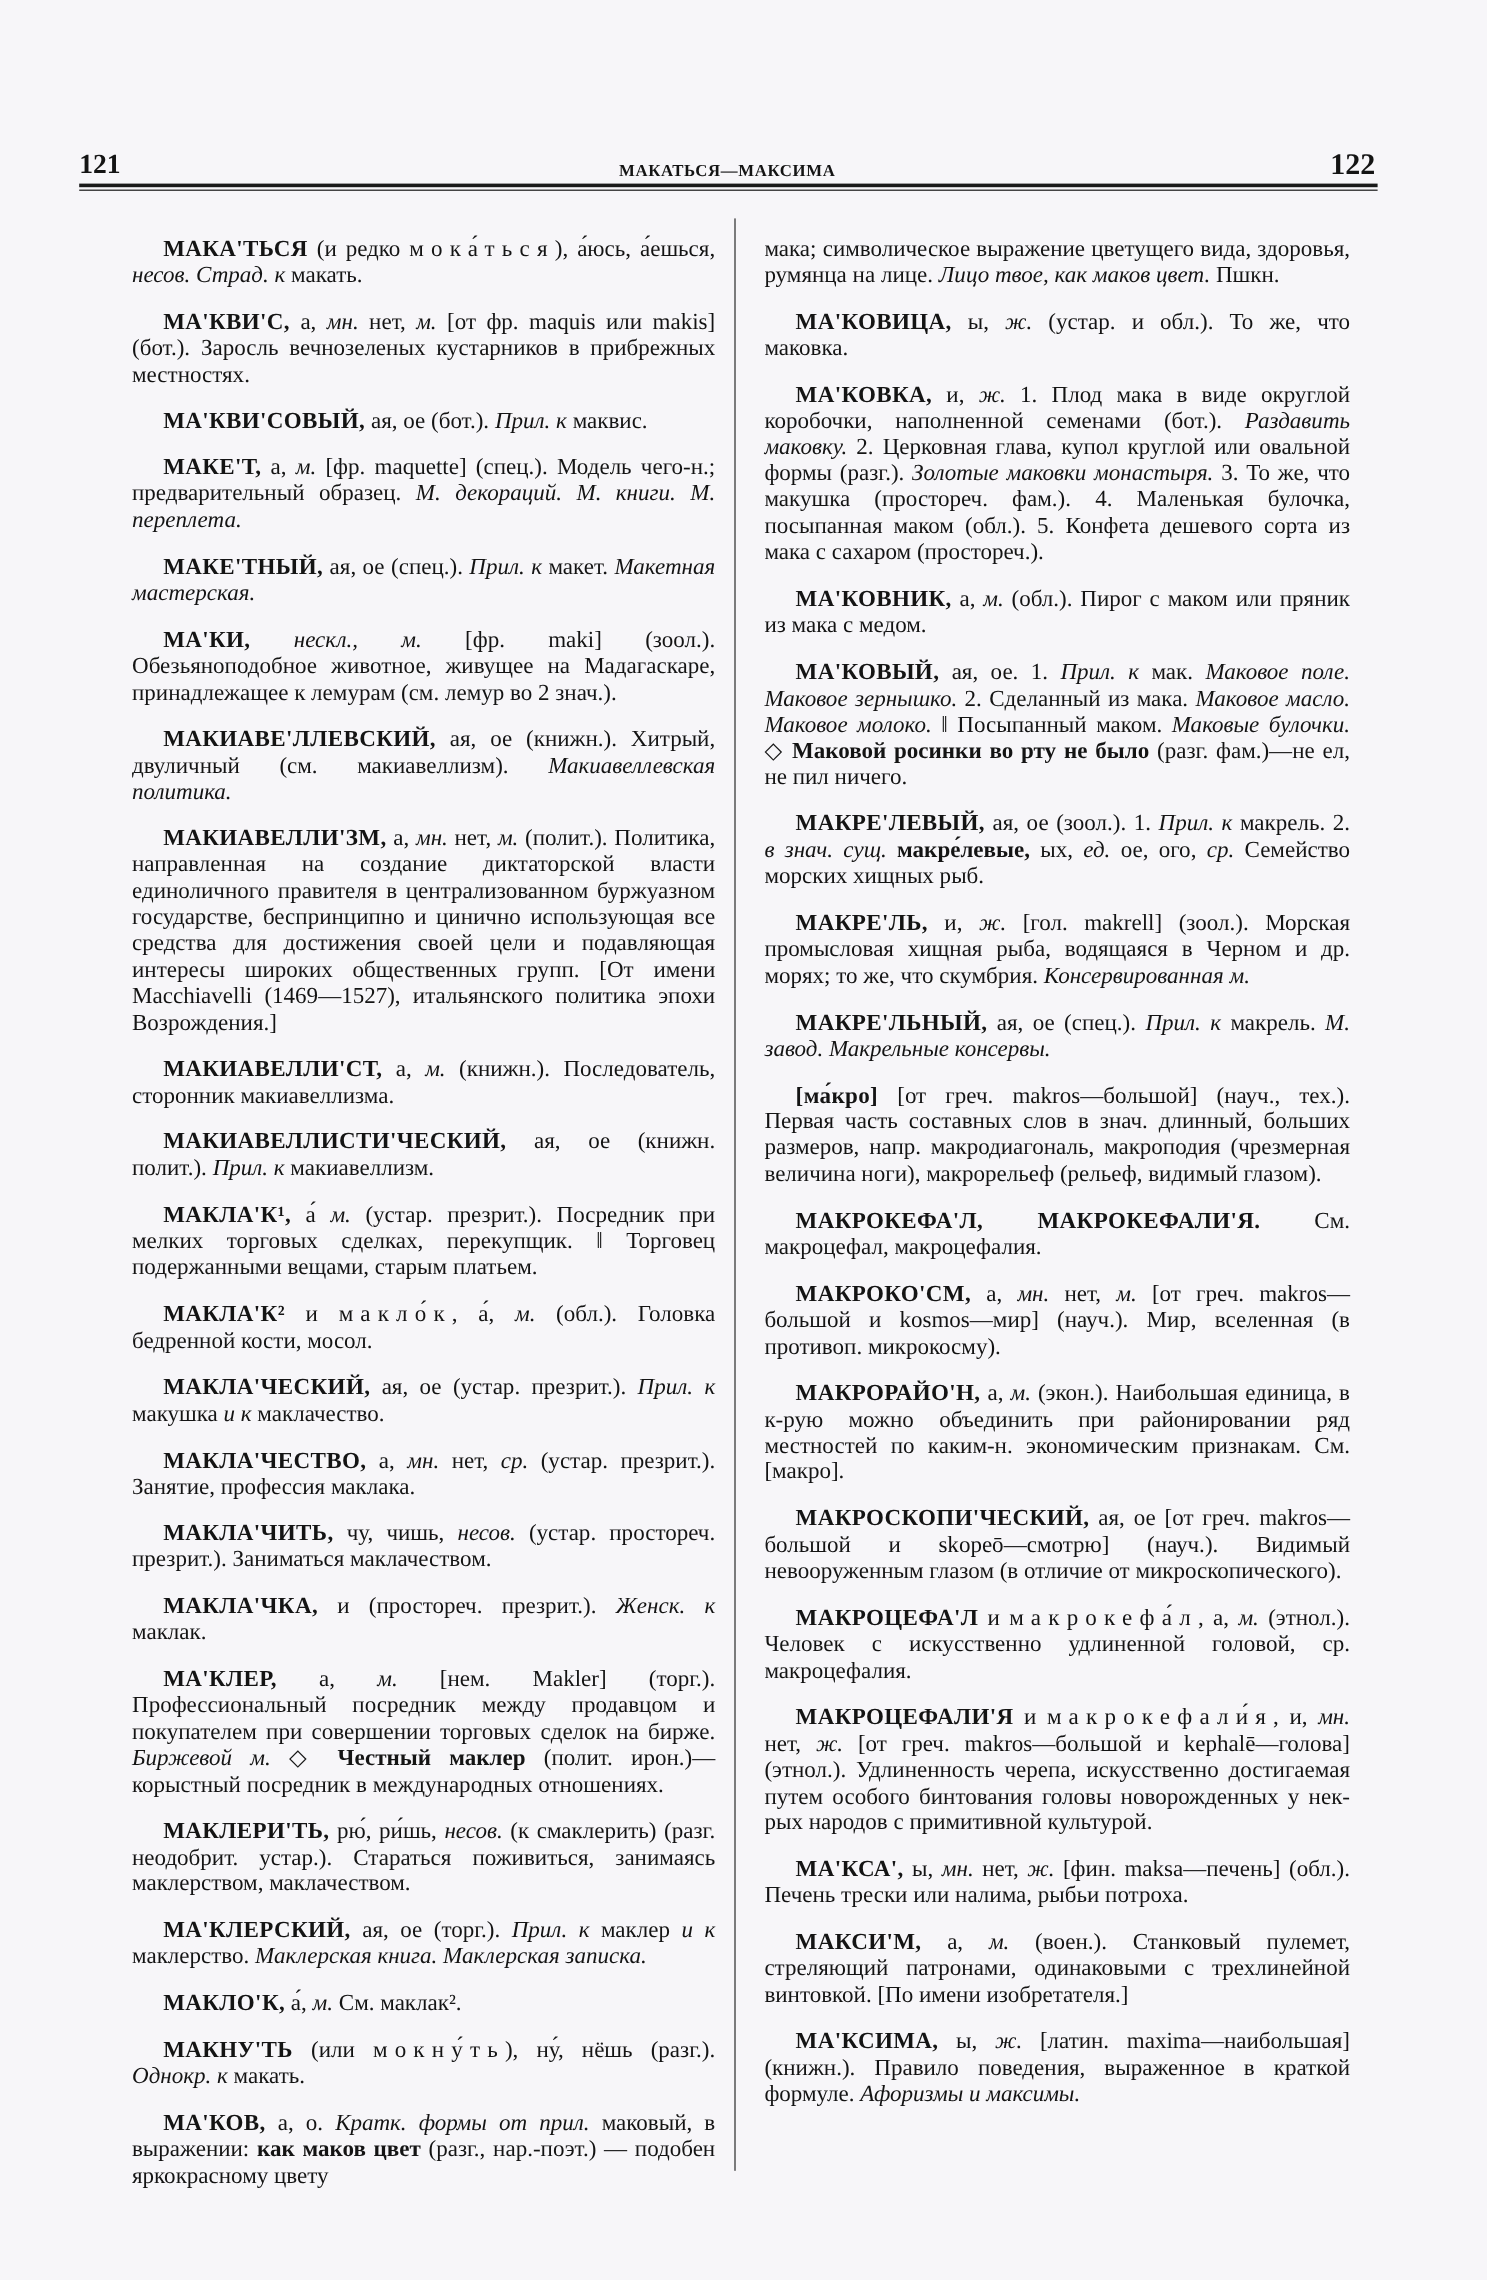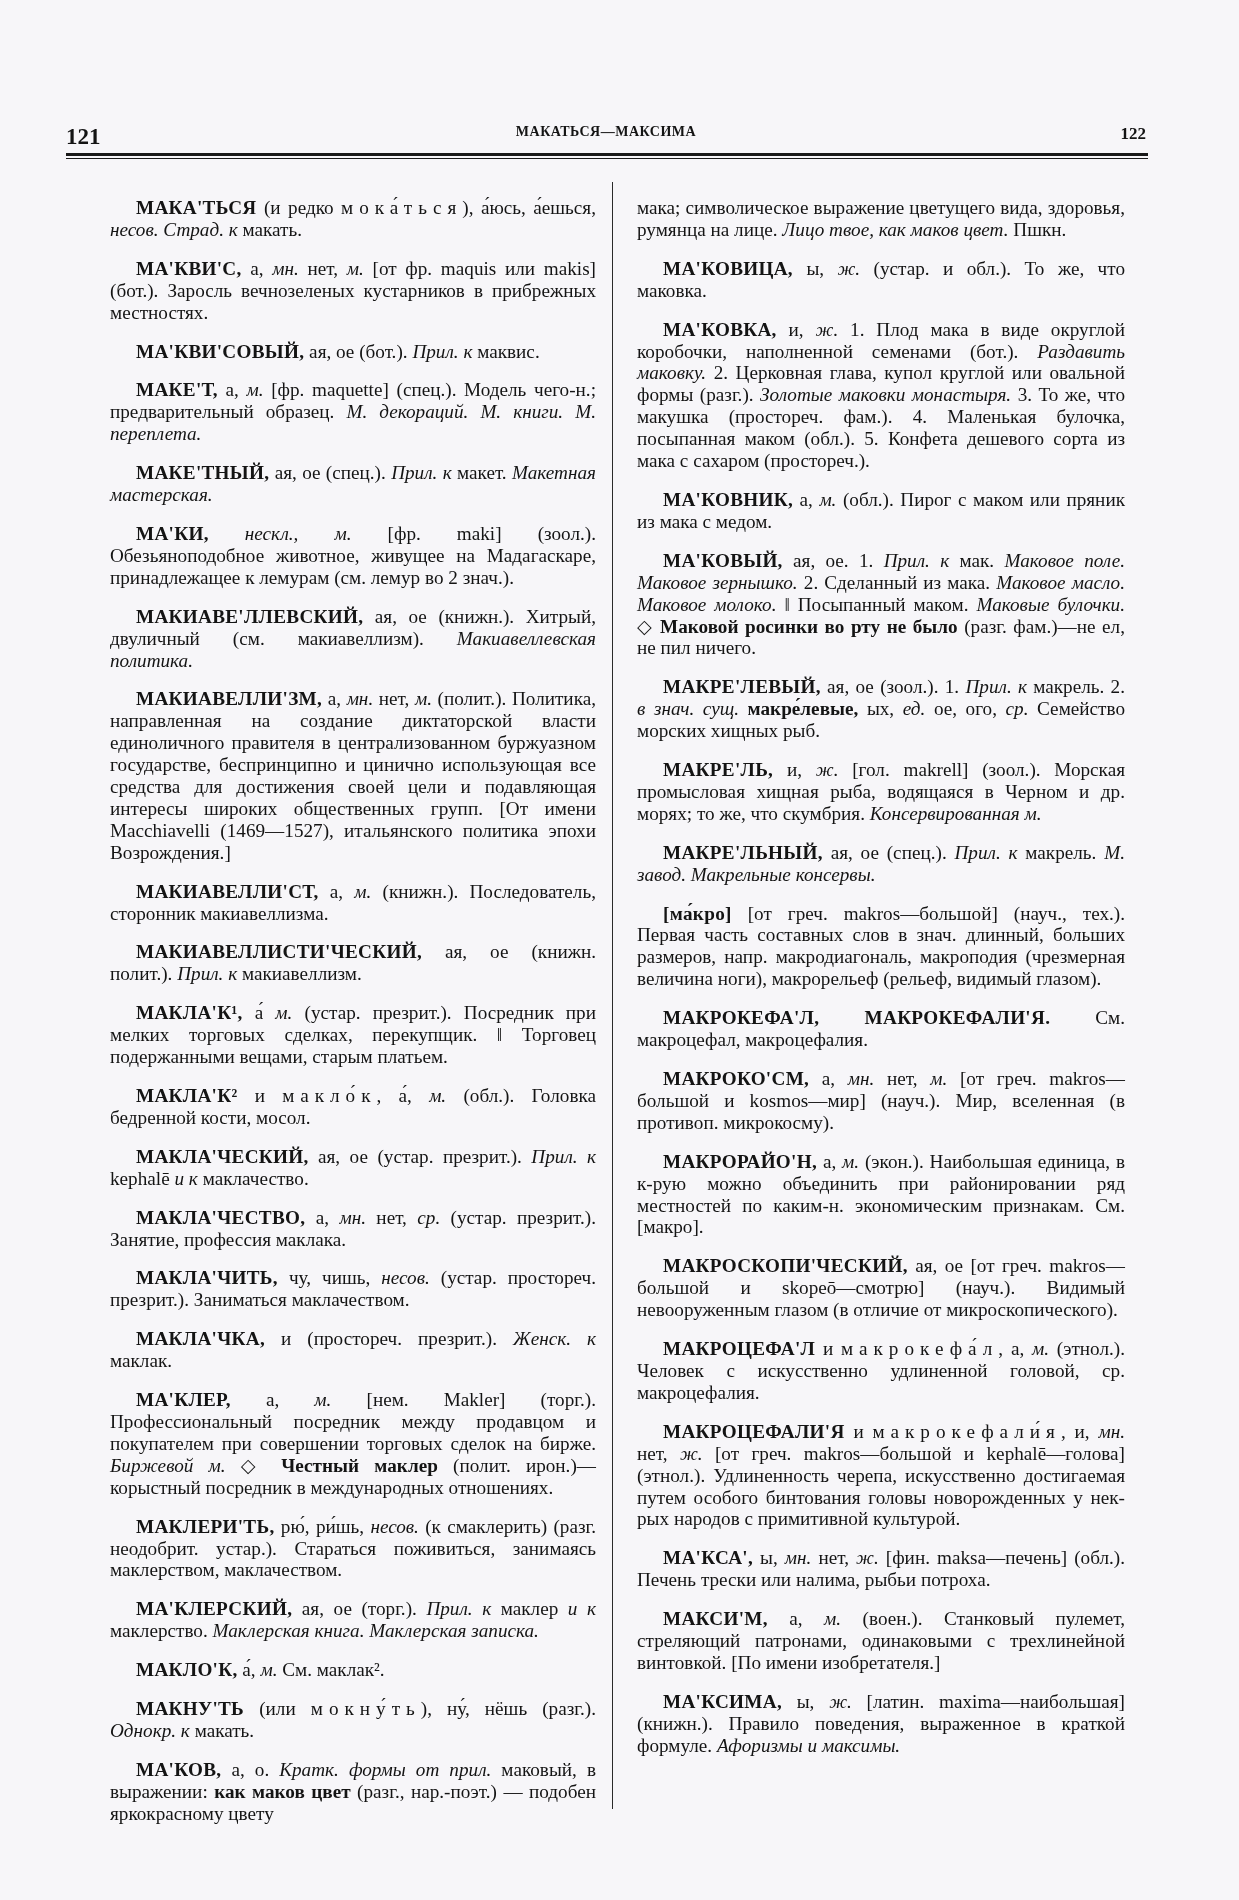--- a/index.html
+++ b/index.html
@@ -8,23 +8,23 @@
     background: #f7f6f9;
     color: #141414;
     font-family: "Liberation Serif", "DejaVu Serif", serif;
     position: relative;
     overflow: hidden;
   }
   .page-header {
     position: absolute; left: 66px; top: 120px; width: 1080px; height: 30px; text-decoration: underline;
   }
   .page-num-left { position: absolute; left: 0; top: 4px; font-weight: bold; font-size: 23px; }
-  .page-num-right { position: absolute; right: 0; top: 4px; font-weight: bold; font-size: 17px; text-align: right; }
+  .page-num-right { position: absolute; right: 0; top: 4px; font-weight: bold; font-size: 25px; text-align: right; }
   .running-head {
-    position: absolute; left: 0; right: 0; top: 4px; text-align: center;
+    position: absolute; left: 0; right: 0; top: 16px; text-align: center;
     font-weight: bold; font-size: 14px; letter-spacing: 0.5px;
   }
   .header-rule {
     position: absolute; left: 66px; top: 153px; width: 1082px;
     border-top: 3px solid #1a1a1a; height: 2px; border-bottom: 1px solid #1a1a1a;
   }
   .col {
     position: absolute; top: 180px; width: 520px;
     font-size: 19.2px; line-height: 21.9px; text-align: justify;
     hyphens: manual;
@@ -58,21 +58,21 @@
     <p class="entry"><span class="hw">МА'КВИ'СОВЫЙ,</span><span> ая, ое (бот.). </span><span class="it">Прил. к</span><span> маквис.</span></p>
     <p class="entry"><span class="hw">МАКЕ'Т,</span><span> а, </span><span class="it">м.</span><span> [фр. maquette] (спец.). Модель чего-н.; предварительный образец. </span><span class="it">М. декораций. М. книги. М. переплета.</span></p>
     <p class="entry"><span class="hw">МАКЕ'ТНЫЙ,</span><span> ая, ое (спец.). </span><span class="it">Прил. к</span><span> макет. </span><span class="it">Макетная мастерская.</span></p>
     <p class="entry"><span class="hw">МА'КИ,</span><span> </span><span class="it">нескл., м.</span><span> [фр. maki] (зоол.). Обезьяноподобное животное, живущее на Мадагаскаре, принадлежащее к лемурам (см. лемур во 2 знач.).</span></p>
     <p class="entry"><span class="hw">МАКИАВЕ'ЛЛЕВСКИЙ,</span><span> ая, ое (книжн.). Хитрый, двуличный (см. макиавеллизм). </span><span class="it">Макиавеллевская политика.</span></p>
     <p class="entry"><span class="hw">МАКИАВЕЛЛИ'ЗМ,</span><span> а, </span><span class="it">мн.</span><span> нет, </span><span class="it">м.</span><span> (полит.). Политика, направленная на создание диктаторской власти единоличного правителя в централизованном буржуазном государстве, беспринципно и цинично использующая все средства для достижения своей цели и подавляющая интересы широких общественных групп. [От имени Macchiavelli (1469—1527), итальянского политика эпохи Возрождения.]</span></p>
     <p class="entry"><span class="hw">МАКИАВЕЛЛИ'СТ,</span><span> а, </span><span class="it">м.</span><span> (книжн.). Последователь, сторонник макиавеллизма.</span></p>
     <p class="entry"><span class="hw">МАКИАВЕЛЛИСТИ'ЧЕСКИЙ,</span><span> ая, ое (книжн. полит.). </span><span class="it">Прил. к</span><span> макиавеллизм.</span></p>
     <p class="entry"><span class="hw">МАКЛА'К¹,</span><span> а́ </span><span class="it">м.</span><span> (устар. презрит.). Посредник при мелких торговых сделках, перекупщик. ‖ Торговец подержанными вещами, старым платьем.</span></p>
     <p class="entry"><span class="hw">МАКЛА'К²</span><span> и </span><span class="sp">макло́к</span><span>, а́, </span><span class="it">м.</span><span> (обл.). Головка бедренной кости, мосол.</span></p>
-    <p class="entry"><span class="hw">МАКЛА'ЧЕСКИЙ,</span><span> ая, ое (устар. презрит.). </span><span class="it">Прил. к</span><span> kephalē </span><span class="it">и к</span><span> маклачество.</span></p>
+    <p class="entry"><span class="hw">МАКЛА'ЧЕСКИЙ,</span><span> ая, ое (устар. презрит.). </span><span class="it">Прил. к</span><span> макушка </span><span class="it">и к</span><span> маклачество.</span></p>
     <p class="entry"><span class="hw">МАКЛА'ЧЕСТВО,</span><span> а, </span><span class="it">мн.</span><span> нет, </span><span class="it">ср.</span><span> (устар. презрит.). Занятие, профессия маклака.</span></p>
     <p class="entry"><span class="hw">МАКЛА'ЧИТЬ,</span><span> чу, чишь, </span><span class="it">несов.</span><span> (устар. простореч. презрит.). Заниматься маклачеством.</span></p>
     <p class="entry"><span class="hw">МАКЛА'ЧКА,</span><span> и (простореч. презрит.). </span><span class="it">Женск. к</span><span> маклак.</span></p>
     <p class="entry"><span class="hw">МА'КЛЕР,</span><span> а, </span><span class="it">м.</span><span> [нем. Makler] (торг.). Профессиональный посредник между продавцом и покупателем при совершении торговых сделок на бирже. </span><span class="it">Биржевой м.</span><span> ◇ </span><span class="b">Честный маклер</span><span> (полит. ирон.)—корыстный посредник в международных отношениях.</span></p>
     <p class="entry"><span class="hw">МАКЛЕРИ'ТЬ,</span><span> рю́, ри́шь, </span><span class="it">несов.</span><span> (к смаклерить) (разг. неодобрит. устар.). Стараться поживиться, занимаясь маклерством, маклачеством.</span></p>
     <p class="entry"><span class="hw">МА'КЛЕРСКИЙ,</span><span> ая, ое (торг.). </span><span class="it">Прил. к</span><span> маклер </span><span class="it">и к</span><span> маклерство. </span><span class="it">Маклерская книга. Маклерская записка.</span></p>
     <p class="entry"><span class="hw">МАКЛО'К,</span><span> а́, </span><span class="it">м.</span><span> См. маклак².</span></p>
     <p class="entry"><span class="hw">МАКНУ'ТЬ</span><span> (или </span><span class="sp">мокну́ть</span><span>), ну́, нёшь (разг.). </span><span class="it">Однокр. к</span><span> макать.</span></p>
     <p class="entry"><span class="hw">МА'КОВ,</span><span> а, о. </span><span class="it">Кратк. формы от прил.</span><span> маковый, в выражении: </span><span class="b">как маков цвет</span><span> (разг., нар.-поэт.) — подобен яркокрасному цвету</span></p>
   </div>

